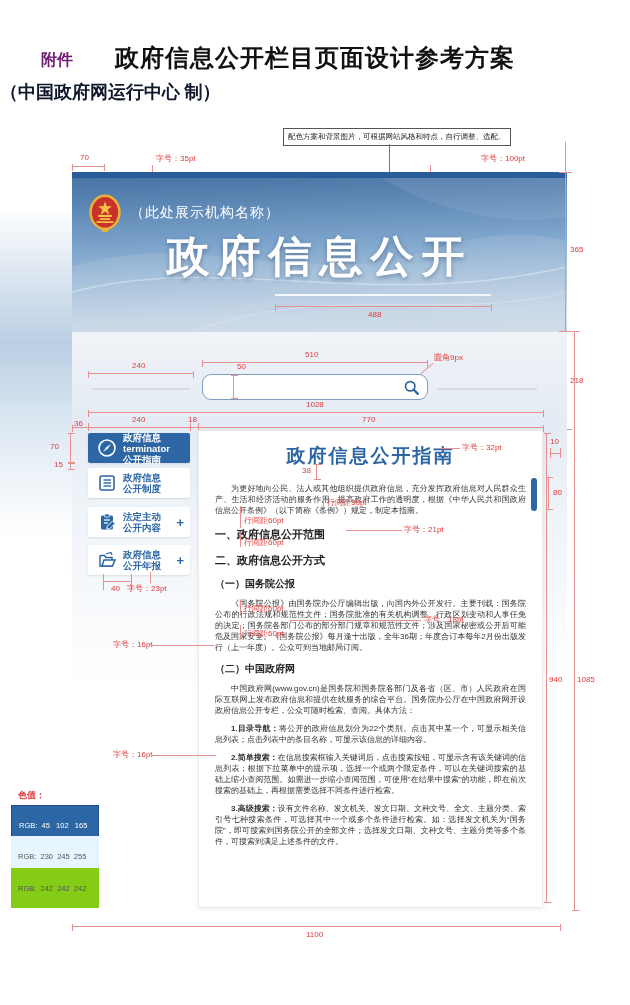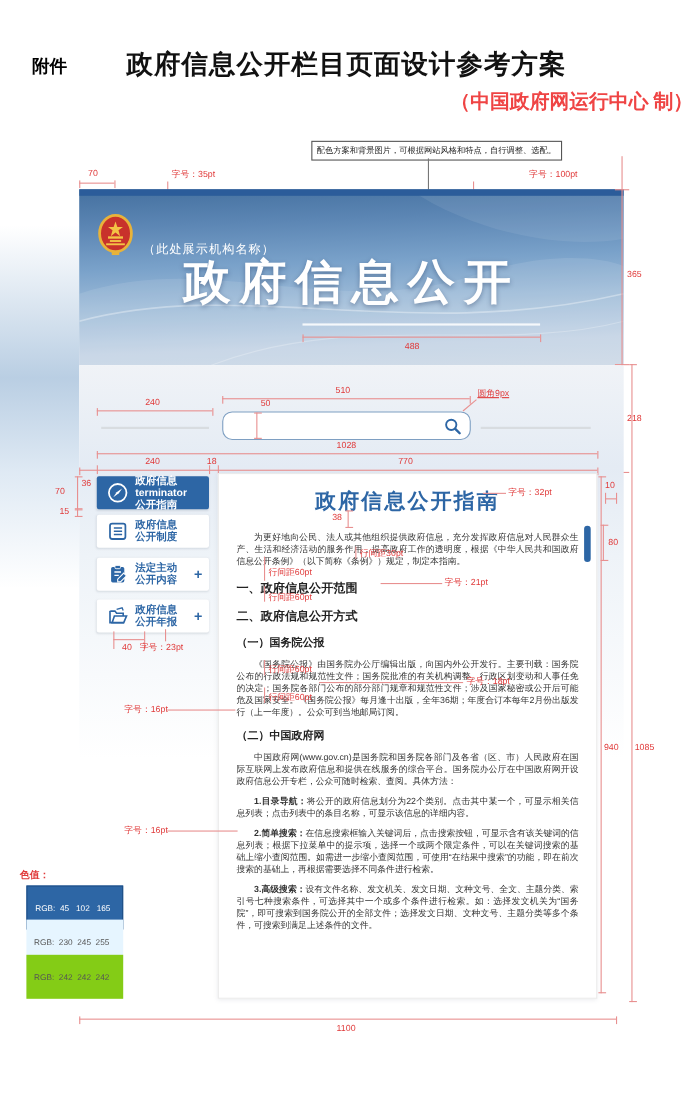--- a/index.html
+++ b/index.html
@@ -1,23 +1,23 @@
 <!DOCTYPE html>
 <html><head>
 <meta charset="utf-8">
 <style>
   html,body{margin:0;padding:0;background:#fff;}
   #page{position:relative;width:630px;height:1005px;background:#fff;overflow:hidden;
         font-family:"Liberation Sans",sans-serif;}
   
-  .attach{position:absolute;left:29px;top:50px;font:bold 16px "Liberation Serif",serif;color:#000000;text-align:right;}
+  .attach{position:absolute;left:41px;top:50px;font:bold 16px "Liberation Serif",serif;color:#701a75;text-align:right;}
   .doc-title{position:absolute;left:0;right:0;top:42px;text-align:center;
              font:bold 24px "Liberation Serif",serif;color:#111;letter-spacing:1px;}
-  .doc-sub{position:absolute;left:0;right:0;top:80px;text-align:right;
-           font:bold 18px "Liberation Serif",serif;color:#ef4444;}
+  .doc-sub{position:absolute;left:0;right:0;top:80px;text-align:left;
+           font:bold 18px "Liberation Serif",serif;color:#0f172a;}
   .note-box{position:absolute;left:283px;top:128px;border:1px solid #555;background:#fff;
             font-size:7.5px;color:#222;padding:3px 4px;white-space:nowrap;}
   .nline{position:absolute;width:1px;background:#777;}
   
   .rlab{position:absolute;color:#e03a3a;font-size:8px;line-height:1;white-space:nowrap;}
   .mh{position:absolute;height:0;border-top:1px solid #e89090;}
   .mh::before,.mh::after{content:"";position:absolute;top:-3px;width:1px;height:7px;background:#e89090;}
   .mh::before{left:0}.mh::after{right:-1px}
   .mv{position:absolute;width:0;border-left:1px solid #e89090;}
   .mv::before,.mv::after{content:"";position:absolute;left:-3px;height:1px;width:7px;background:#e89090;}
@@ -25,21 +25,21 @@
   .rlh{position:absolute;height:1px;background:#e89090;}
   .rlv{position:absolute;width:1px;background:#e89090;}
   .diag{position:absolute;width:16px;height:1px;background:#e89090;transform:rotate(-40deg);}
   
   .bleed{position:absolute;left:0;top:205px;width:72px;height:330px;
          background:linear-gradient(180deg,rgba(176,200,224,0) 0%,rgba(168,194,220,.8) 42%,
                     rgba(206,222,238,.65) 68%,rgba(255,255,255,0) 100%);}
   .banner{position:absolute;left:72px;top:172px;width:495px;height:160px;overflow:hidden;
           background:linear-gradient(178deg,#44709f 0%,#5c86b4 20%,#7aa2ca 42%,#a3bfda 65%,#c3d3e5 85%,#ccd8e6 100%);}
   .banner .strip{position:absolute;left:0;top:0;right:0;height:6px;background:#2b5c9a;}
-  .org-name{position:absolute;left:58px;top:47px;color:#fff;font-size:11px;letter-spacing:1px;}
+  .org-name{position:absolute;left:58px;top:32px;color:#fff;font-size:14px;letter-spacing:1px;}
   .big-title{position:absolute;left:0;right:0;top:56px;text-align:center;padding-left:0;
              color:#fff;font-size:43px;font-weight:bold;letter-spacing:8px;
              text-shadow:0 2px 5px rgba(10,30,70,.35);}
   .b-underline{position:absolute;left:203px;top:122px;width:216px;height:2px;background:rgba(255,255,255,.85);}
   .emblem{position:absolute;left:16px;top:22px;}
   
   .mock-body{position:absolute;left:72px;top:332px;width:495px;height:578px;
              background:linear-gradient(180deg,#f0f3f7 0%,#e4ebf4 16%,#eef3f8 30%,#ffffff 62%);}
   .gline{position:absolute;height:2px;background:#d8dce0;}
   .searchbox{position:absolute;left:202px;top:374px;width:226px;height:26px;background:#fff;
@@ -58,21 +58,21 @@
   .panel{position:absolute;left:198px;top:430px;width:345px;height:478px;background:#fff;
          border:1px solid #ebebeb;box-shadow:0 1px 4px rgba(120,130,150,.15);
          box-sizing:border-box;padding:10px 16px 0;overflow:hidden;}
   .panel h3{margin:2px 0 14px;text-align:center;color:#2d66a5;font-size:19px;letter-spacing:2px;}
   .panel p{margin:7px 0;font-size:8px;line-height:11px;color:#333;text-align:justify;text-indent:2em;}
   .panel h4{margin:11px 0 5px;font-size:11px;color:#222;}
   .panel h5{margin:9px 0 5px;font-size:10px;color:#222;}
   .thumb{position:absolute;right:5px;top:47px;width:6px;height:33px;background:#2d66a5;border-radius:3px;cursor:pointer;}
   
   .cv-label{position:absolute;left:18px;top:789px;color:#e03a3a;font-size:9px;font-weight:bold;}
-  .swatch{position:absolute;left:24px;width:88px;height:40px;display:flex;align-items:center;
+  .swatch{position:absolute;left:11px;width:88px;height:40px;display:flex;align-items:center;
           padding-left:7px;box-sizing:border-box;font-size:7.5px;white-space:pre;}
   .sw0{top:805px;background:#2d66a5;color:#fff;border:1px solid #1f4f87;}
   .sw1{top:836px;background:#e6f5ff;color:#555;}
   .sw2{top:868px;background:#84cc16;color:#555;}
 </style>
 </head>
 <body>
 
 <div id="page">
 
@@ -127,33 +127,33 @@
   <div class="gline" style="left:437px;top:388px;width:100px;"></div>
   <div class="searchbox">
     <svg width="17" height="17" viewBox="0 0 20 20">
       <circle cx="8.5" cy="8.5" r="5.5" fill="none" stroke="#2d66a5" stroke-width="2"></circle>
       <line x1="12.8" y1="12.8" x2="17.5" y2="17.5" stroke="#2d66a5" stroke-width="2.6" stroke-linecap="round"></line>
     </svg>
   </div>
 
   <div class="mh" style="left:202px;top:362px;width:225px;"></div>
   <div class="rlab" style="left:305px;top:351px;">510</div>
-  <div class="rlab" style="left:434px;top:354px;text-decoration:underline;">圆角9px</div>
+  <div class="rlab" style="left:434px;top:354px;">圆角9px</div>
   <div class="diag" style="left:419px;top:368px;"></div>
   <div class="mh" style="left:88px;top:373px;width:105px;"></div>
   <div class="rlab" style="left:132px;top:362px;">240</div>
   <div class="mv" style="left:233px;top:375px;height:24px;"></div>
   <div class="rlab" style="left:237px;top:363px;">50</div>
   <div class="rlab" style="left:306px;top:401px;">1028</div>
   <div class="mh" style="left:88px;top:412px;width:455px;"></div>
   <div class="mh" style="left:72px;top:427px;width:471px;"></div>
   <div class="rlv" style="left:88px;top:423px;height:8px;"></div>
   <div class="rlv" style="left:190px;top:423px;height:8px;"></div>
   <div class="rlv" style="left:198px;top:423px;height:8px;"></div>
-  <div class="rlab" style="left:74px;top:436px;">36</div>
+  <div class="rlab" style="left:74px;top:420px;">36</div>
   <div class="rlab" style="left:132px;top:416px;">240</div>
   <div class="rlab" style="left:188px;top:416px;">18</div>
   <div class="rlab" style="left:362px;top:416px;">770</div>
 
   <div class="side-item active" style="top:433px;">
     <svg class="ic" viewBox="0 0 20 20">
       <circle cx="10" cy="10" r="8" fill="none" stroke="#fff" stroke-width="1.6"></circle>
       <polygon points="14,6 11,10.5 6,14 9,9.5" fill="#fff"></polygon>
     </svg>
     <div class="lbl"><div>政府信息</div>

